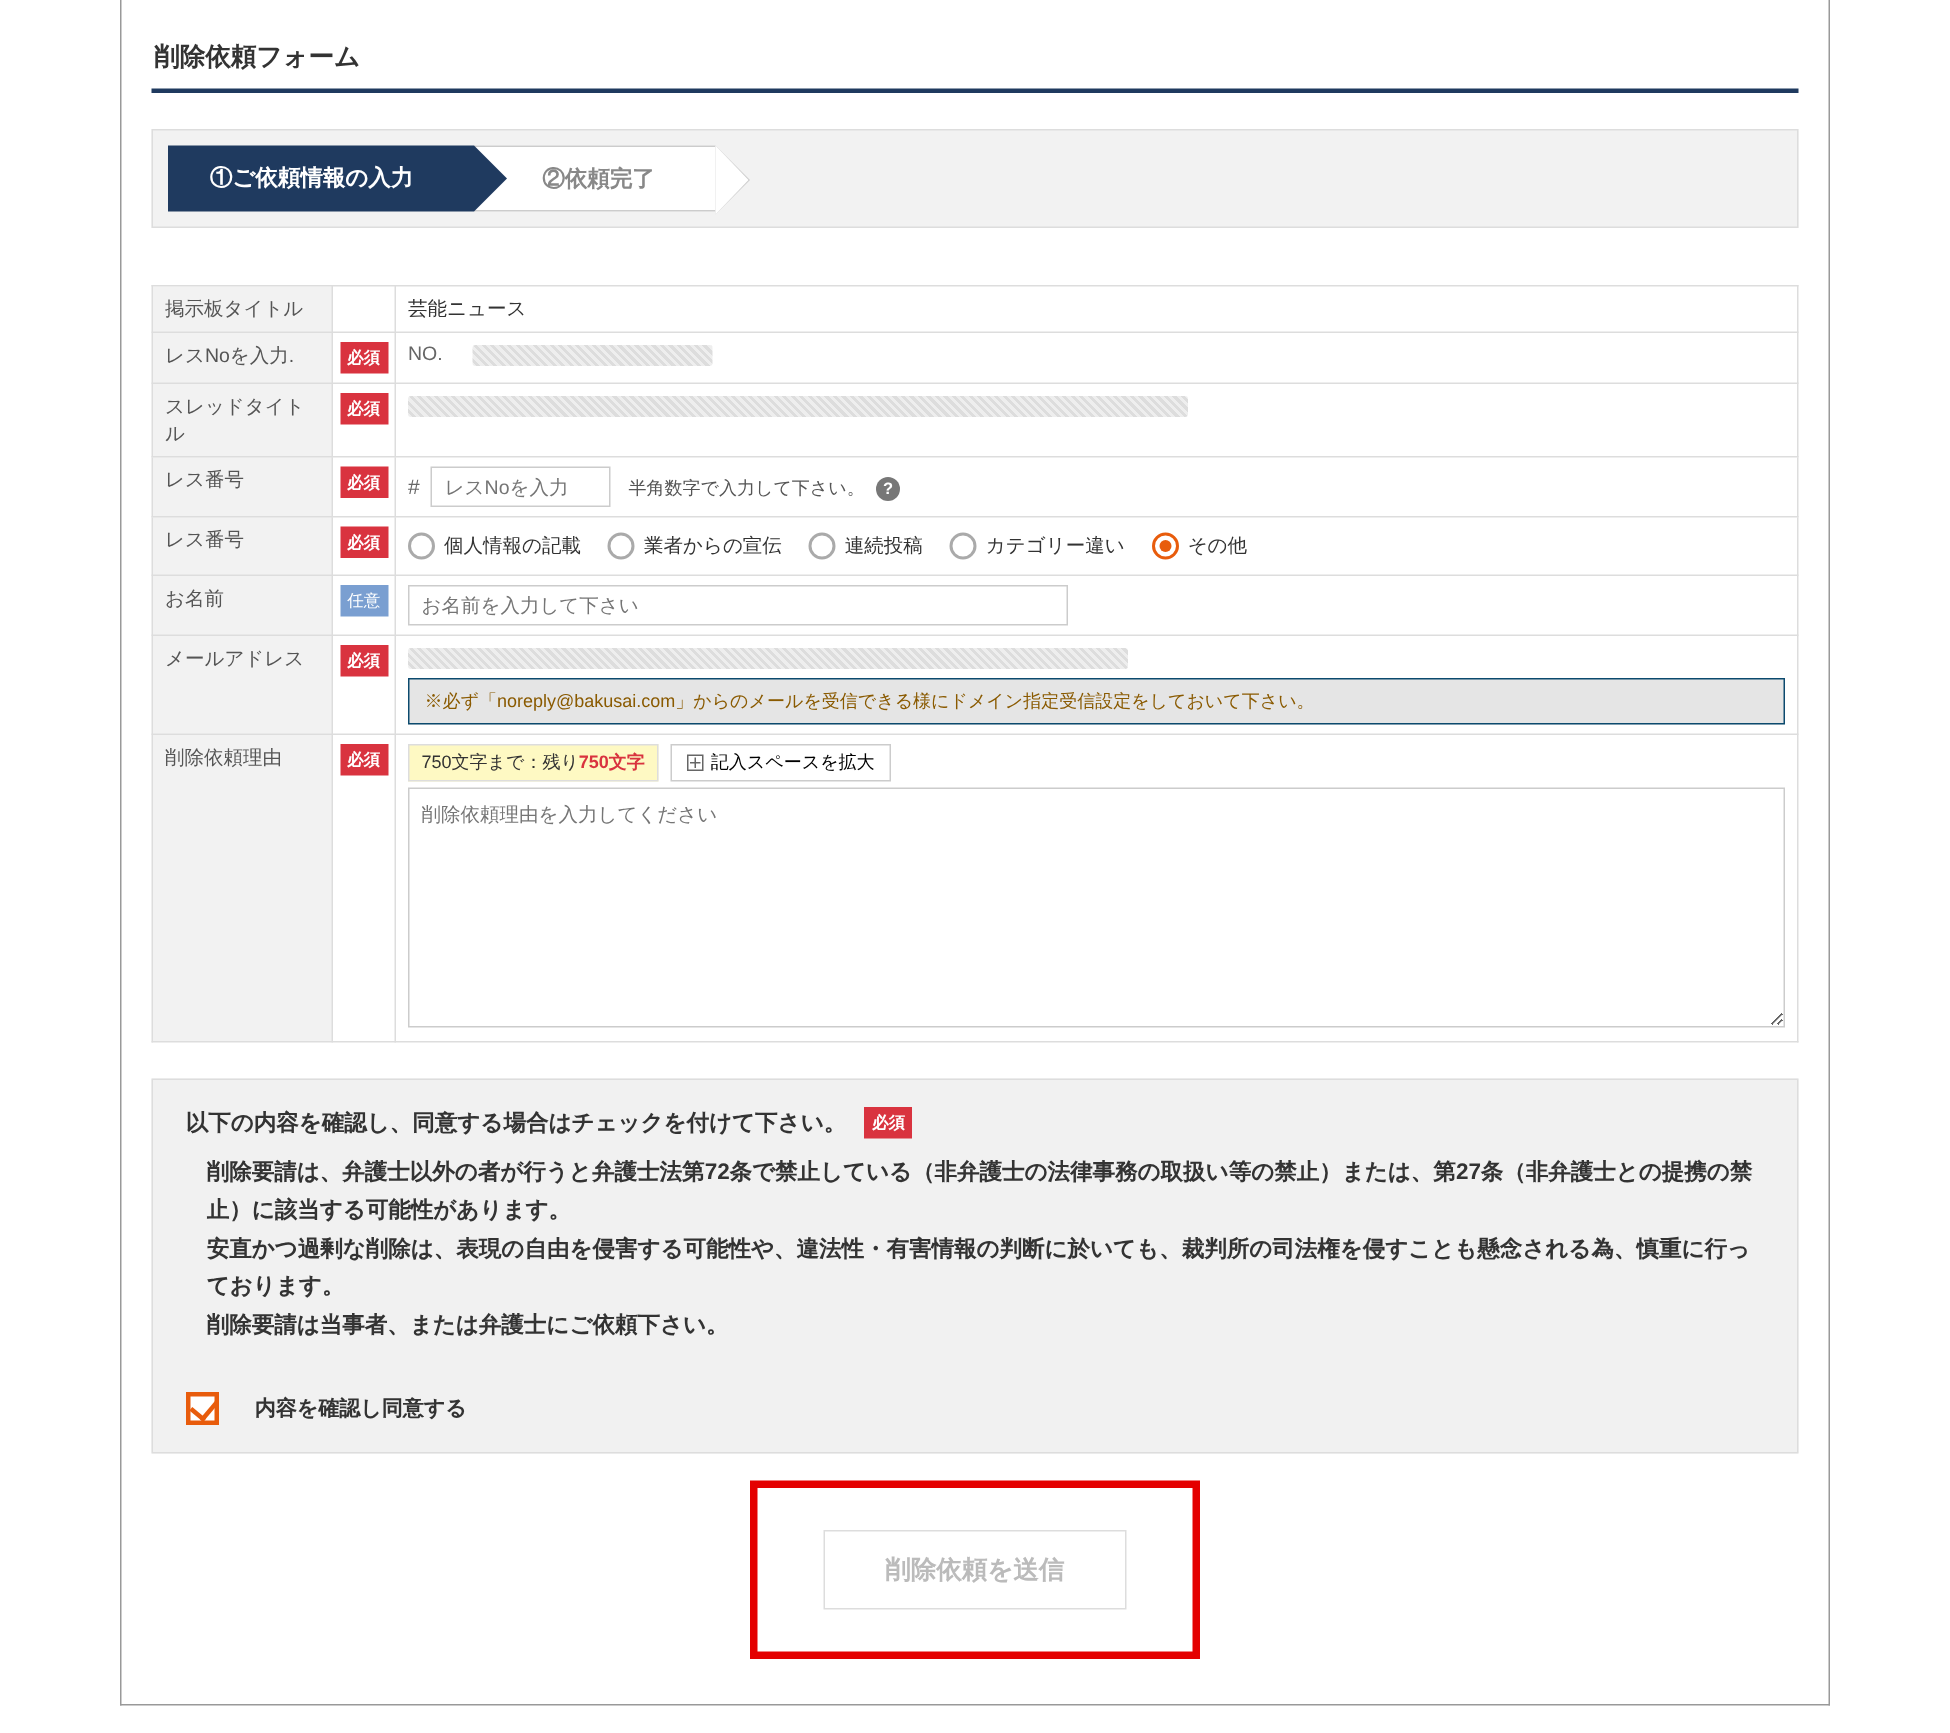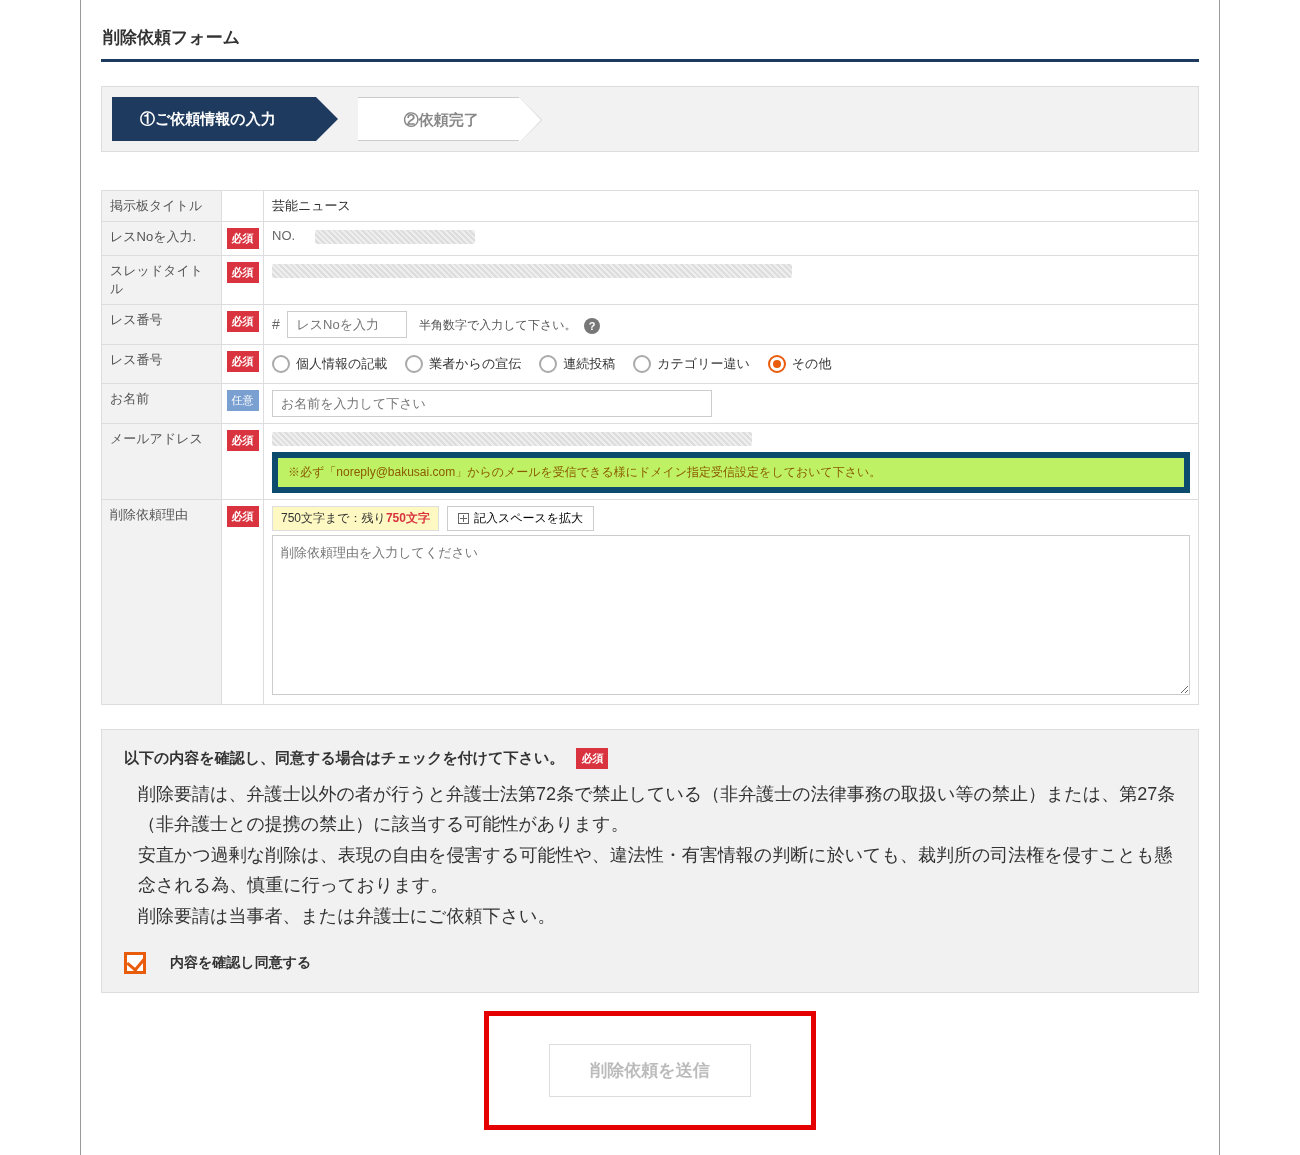--- a/index.html
+++ b/index.html
@@ -1,21 +1,21 @@
 <!DOCTYPE html>
 <html><head>
 <meta charset="utf-8">
 <style>
 * { box-sizing: border-box; margin: 0; padding: 0; }
 body { font-family: "Meiryo", "Hiragino Kaku Gothic Pro", sans-serif; font-size: 13px; color: #333; background: #fff; }
 .outer { width: 1300px; height: 1155px; padding: 0 80px 40px 80px; }
 .frame { border-left: 1px solid #999; border-right: 1px solid #999; border-bottom: 1px solid #999; padding: 18px 20px 30px 20px; min-height: 1100px; }
 .title-bar { font-size: 17px; font-weight: bold; padding: 8px 2px 10px 2px; border-bottom: 3px solid #1f3a5f; margin-bottom: 24px; }
 .progress-wrap { background: #f2f2f2; border: 1px solid #ddd; padding: 10px 10px; margin-bottom: 38px; }
-.progress { display: flex; height: 44px; gap: 42px; }
+.progress { display: flex; height: 44px; }
 .step { position: relative; height: 44px; line-height: 44px; padding: 0 40px 0 28px; font-size: 15px; font-weight: bold; }
 .step.active { background: #1f3a5f; color: #fff; }
 .step.active::after { content: ""; position: absolute; right: -22px; top: 0; border-left: 22px solid #1f3a5f; border-top: 22px solid transparent; border-bottom: 22px solid transparent; z-index: 2; }
 .step.inactive { background: #fff; color: #888; border-top: 1px solid #ccc; border-bottom: 1px solid #ccc; margin-left: 0; padding-left: 46px; }
 .step.inactive::after { content: ""; position: absolute; right: -22px; top: -1px; border-left: 22px solid #fff; border-top: 23px solid transparent; border-bottom: 23px solid transparent; z-index: 2; }
 .step.inactive::before { content: ""; position: absolute; right: -23px; top: -1px; border-left: 23px solid #ccc; border-top: 23px solid transparent; border-bottom: 23px solid transparent; z-index: 1; }
 .form-table { width: 100%; border-collapse: collapse; }
 .form-table th, .form-table td { border: 1px solid #ddd; padding: 6px 8px; vertical-align: top; text-align: left; font-weight: normal; }
 .form-table th { background: #f2f2f2; width: 120px; color: #555; font-size: 13px; }
 .form-table td.badge-cell { width: 42px; padding: 6px 2px; text-align: center; vertical-align: top; }
@@ -29,37 +29,37 @@
 .input { border: 1px solid #ccc; padding: 5px 8px; font-size: 13px; font-family: inherit; }
 .input.small { width: 120px; }
 .input.medium { width: 440px; }
 .hint { color: #555; font-size: 12px; margin-left: 8px; }
 .help-icon { display: inline-block; width: 16px; height: 16px; background: #777; color: #fff; border-radius: 50%; text-align: center; line-height: 16px; font-size: 11px; font-weight: bold; margin-left: 4px; vertical-align: middle; }
 .radio-row { display: flex; gap: 18px; align-items: center; padding: 4px 0; flex-wrap: wrap; }
 .radio-item { display: flex; align-items: center; gap: 6px; }
 .radio { appearance: none; width: 18px; height: 18px; border: 2px solid #aaa; border-radius: 50%; position: relative; cursor: pointer; }
 .radio:checked { border-color: #e85c0c; }
 .radio:checked::after { content: ""; position: absolute; top: 3px; left: 3px; width: 8px; height: 8px; background: #e85c0c; border-radius: 50%; }
-.notice-box { background: #bef264; border: 6px solid #0c4a6e; color: #8a5a00; font-size: 12px; padding: 6px 10px; margin-top: 6px; }
+.notice-box { background: #e5e5e5; border: 1px solid #0c4a6e; color: #8a5a00; font-size: 12px; padding: 6px 10px; margin-top: 6px; }
 .char-meta { display: flex; align-items: center; gap: 8px; margin-bottom: 4px; }
 .char-count { background: #fef9c3; border: 1px solid #ddd; padding: 3px 8px; font-size: 12px; }
 .char-count .remain { color: #d9333f; font-weight: bold; }
 .expand-btn { border: 1px solid #ccc; background: #fff; padding: 3px 10px; font-size: 12px; cursor: pointer; display: flex; align-items: center; gap: 5px; }
 .plus-icon { display: inline-block; width: 11px; height: 11px; border: 1px solid #666; position: relative; }
 .plus-icon::before { content: ""; position: absolute; left: 4px; top: 1px; width: 1px; height: 7px; background: #666; }
 .plus-icon::after { content: ""; position: absolute; top: 4px; left: 1px; height: 1px; width: 7px; background: #666; }
 .reason-area { width: 100%; height: 160px; border: 1px solid #ccc; padding: 8px; font-size: 13px; font-family: inherit; resize: both; }
 .consent-box { background: #f1f1f1; border: 1px solid #ddd; padding: 18px 22px; margin-top: 24px; }
 .consent-heading { font-weight: bold; font-size: 15px; margin-bottom: 10px; }
 .consent-heading .badge { margin-left: 8px; vertical-align: 1px; }
-.consent-body { font-size: 18px; line-height: 1.7; padding-left: 14px; margin-bottom: 20px; }
+.consent-body { font-size: 15px; line-height: 1.7; padding-left: 14px; margin-bottom: 32px; font-weight: bold; }
 .consent-check { display: flex; align-items: center; gap: 24px; font-weight: bold; font-size: 14px; }
 .chk { appearance: none; width: 22px; height: 22px; border: 3px solid #e85c0c; background: #fff; position: relative; cursor: pointer; }
 .chk:checked::after { content: ""; position: absolute; left: 3px; top: -1px; width: 9px; height: 13px; border-right: 3px solid #e85c0c; border-bottom: 3px solid #e85c0c; transform: rotate(40deg); }
-.submit-wrap { border: 5px solid #e40000; width: 332px; margin: 18px auto 0 auto; padding: 28px 0; text-align: center; }
+.submit-wrap { border: 5px solid #e40000; width: 300px; margin: 18px auto 0 auto; padding: 28px 0; text-align: center; }
 .submit-btn { border: 1px solid #ddd; background: #fff; color: #bbb; font-size: 17px; font-weight: bold; padding: 14px 40px; cursor: pointer; }
 </style>
 </head>
 <body>
 
 <div class="outer">
 <div class="frame">
 
   <div class="title-bar">削除依頼フォーム</div>
 

